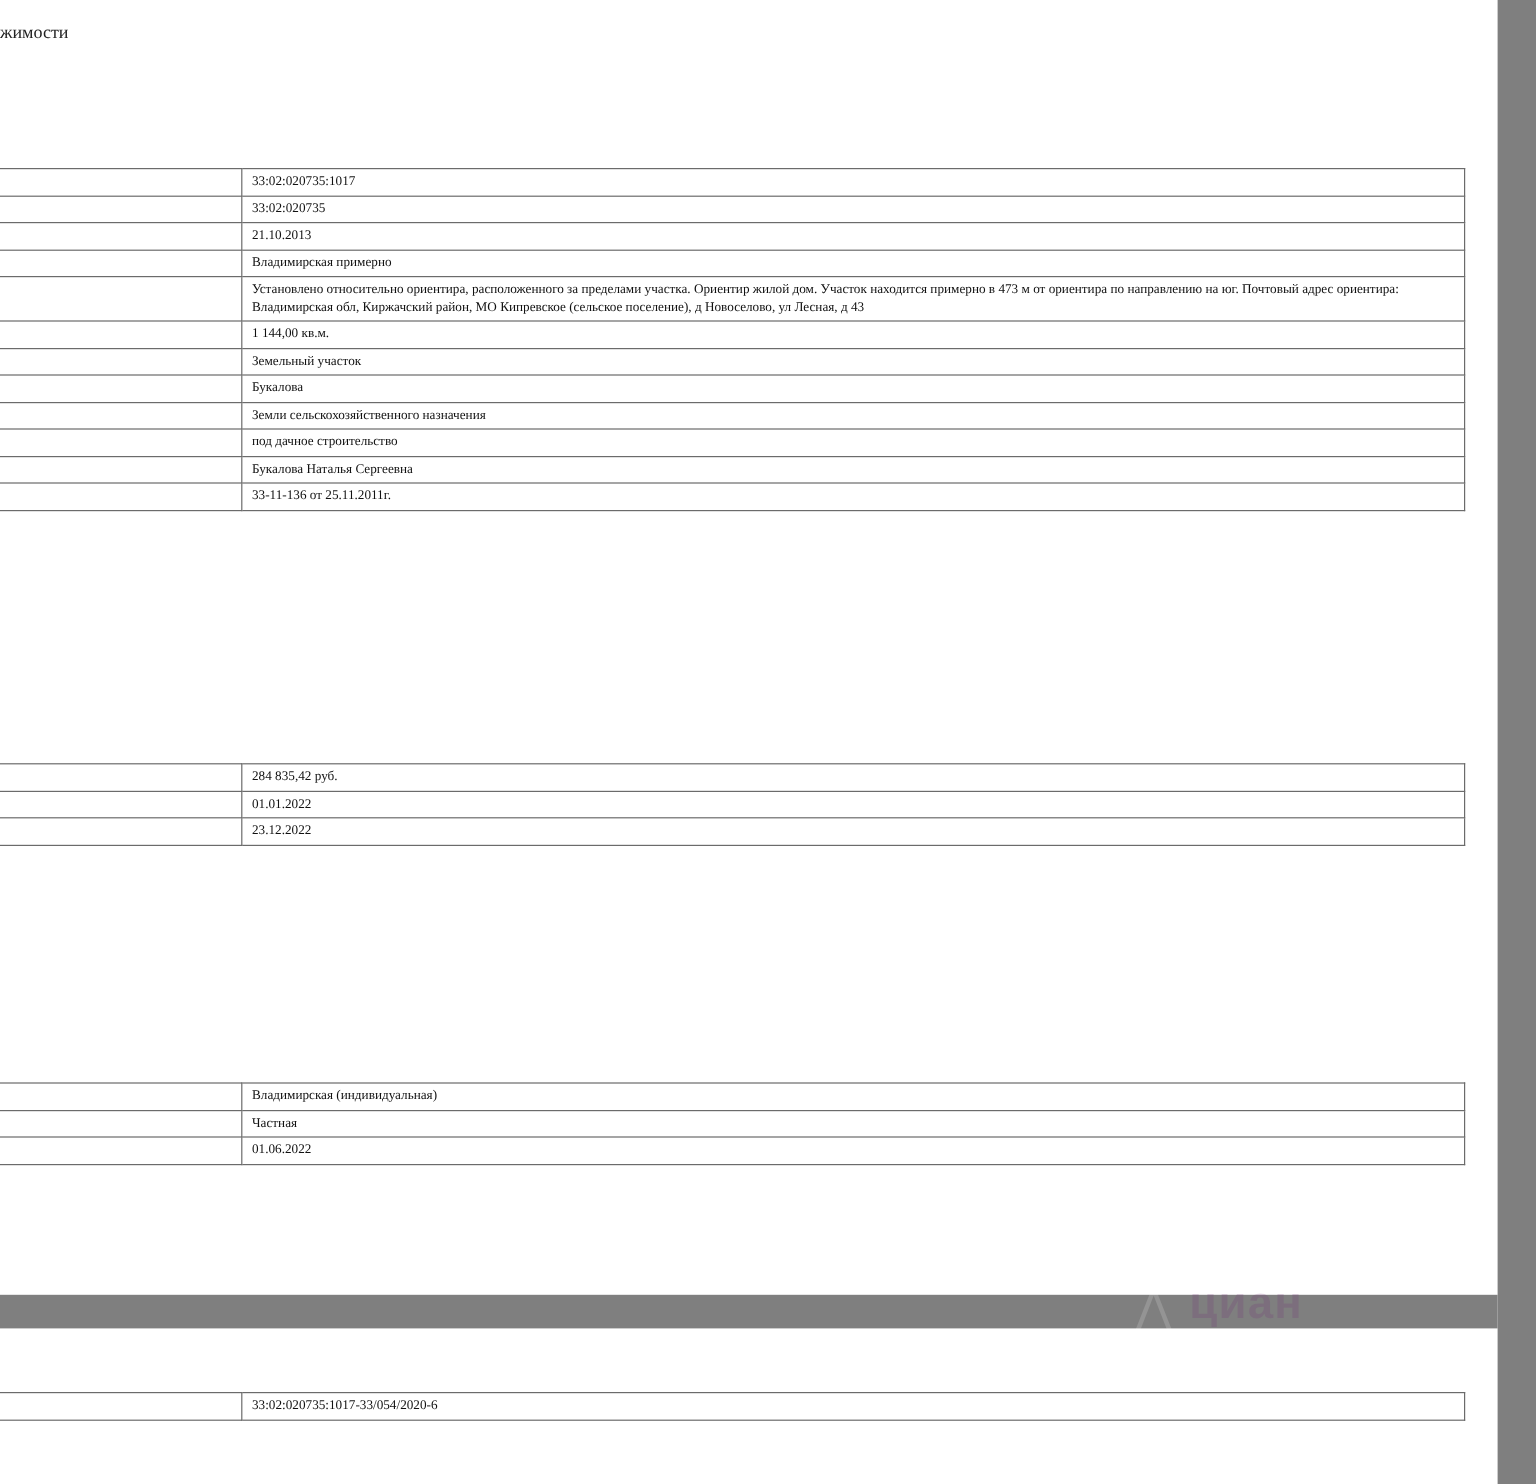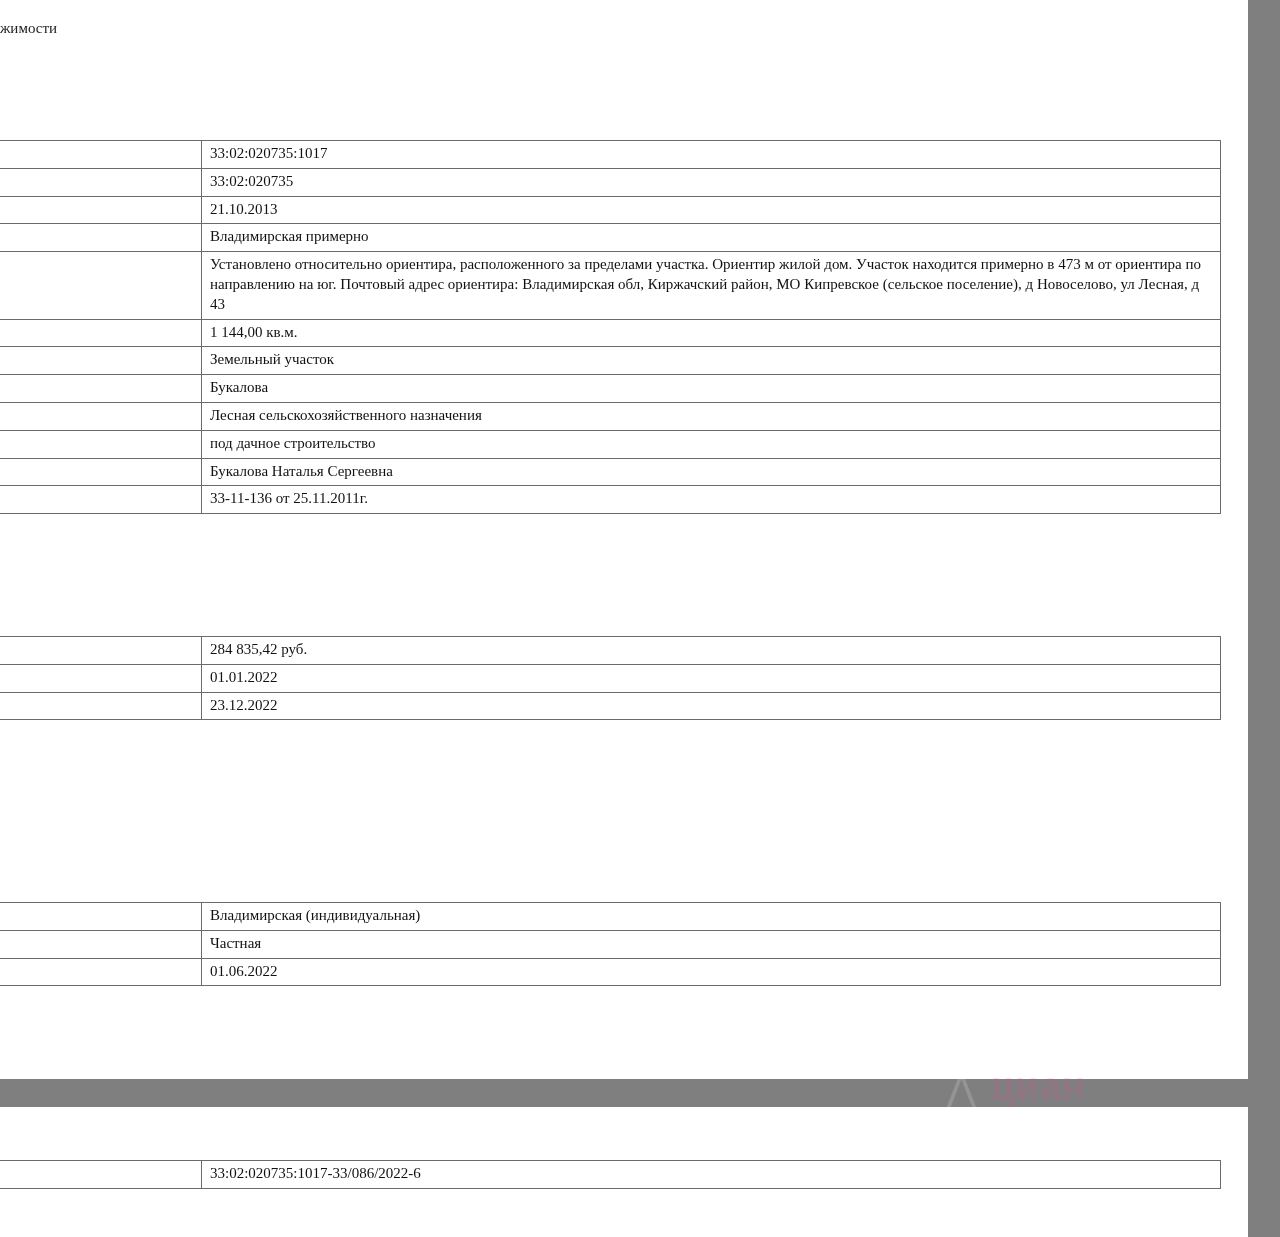--- a/index.html
+++ b/index.html
@@ -53,21 +53,21 @@
   }
 
   table.doc {
     border-collapse: collapse;
     table-layout: fixed;
     width: 1370px;
     margin-left: 0;
   }
   table.doc td {
     border: 1px solid #6b6b6b;
-    font-size: 15px;
+    font-size: 11px;
     line-height: 1.32;
     padding: 3px 8px 4px 8px;
     vertical-align: top;
     color: #111;
   }
   td.col-label {
     width: 368px;
     padding-left: 30px;
   }
   td.col-value {
@@ -91,21 +91,21 @@
     width: 230px;
     height: 60px;
     opacity: 0.16;
     pointer-events: none;
     overflow: hidden;
   }
   .watermark .wm-text {
     font-family: "Liberation Sans", sans-serif;
     font-size: 38px;
     font-weight: bold;
-    color: #ec4899;
+    color: #701a75;
     letter-spacing: 1px;
     line-height: 42px;
   }
   .watermark .wm-sub {
     font-family: Liberation Serif, serif;
     font-size: 15px;
     color: #ffffff;
     line-height: 16px;
   }
   .watermark .wm-mark {
@@ -154,21 +154,21 @@
         <tr>
           <td class="col-label"></td>
           <td class="col-value">Земельный участок</td>
         </tr>
         <tr>
           <td class="col-label"></td>
           <td class="col-value">Букалова</td>
         </tr>
         <tr>
           <td class="col-label"></td>
-          <td class="col-value">Лесная сельскохозяйственного назначения</td>
+          <td class="col-value">Земли сельскохозяйственного назначения</td>
         </tr>
         <tr>
           <td class="col-label"></td>
           <td class="col-value">под дачное строительство</td>
         </tr>
         <tr>
           <td class="col-label"></td>
           <td class="col-value">Букалова Наталья Сергеевна</td>
         </tr>
         <tr>
@@ -215,21 +215,21 @@
         </tr>
       </tbody>
     </table>
   </div>
 
   <div class="block" id="block-restriction">
     <table class="doc">
       <tbody>
         <tr>
           <td class="col-label"></td>
-          <td class="col-value">33:02:020735:1017-33/086/2022-6</td>
+          <td class="col-value">33:02:020735:1017-33/054/2020-6</td>
         </tr>
       </tbody>
     </table>
   </div>
 
 </div>
 
 <div class="grey-band"></div>
 <div class="right-gutter"></div>
 

